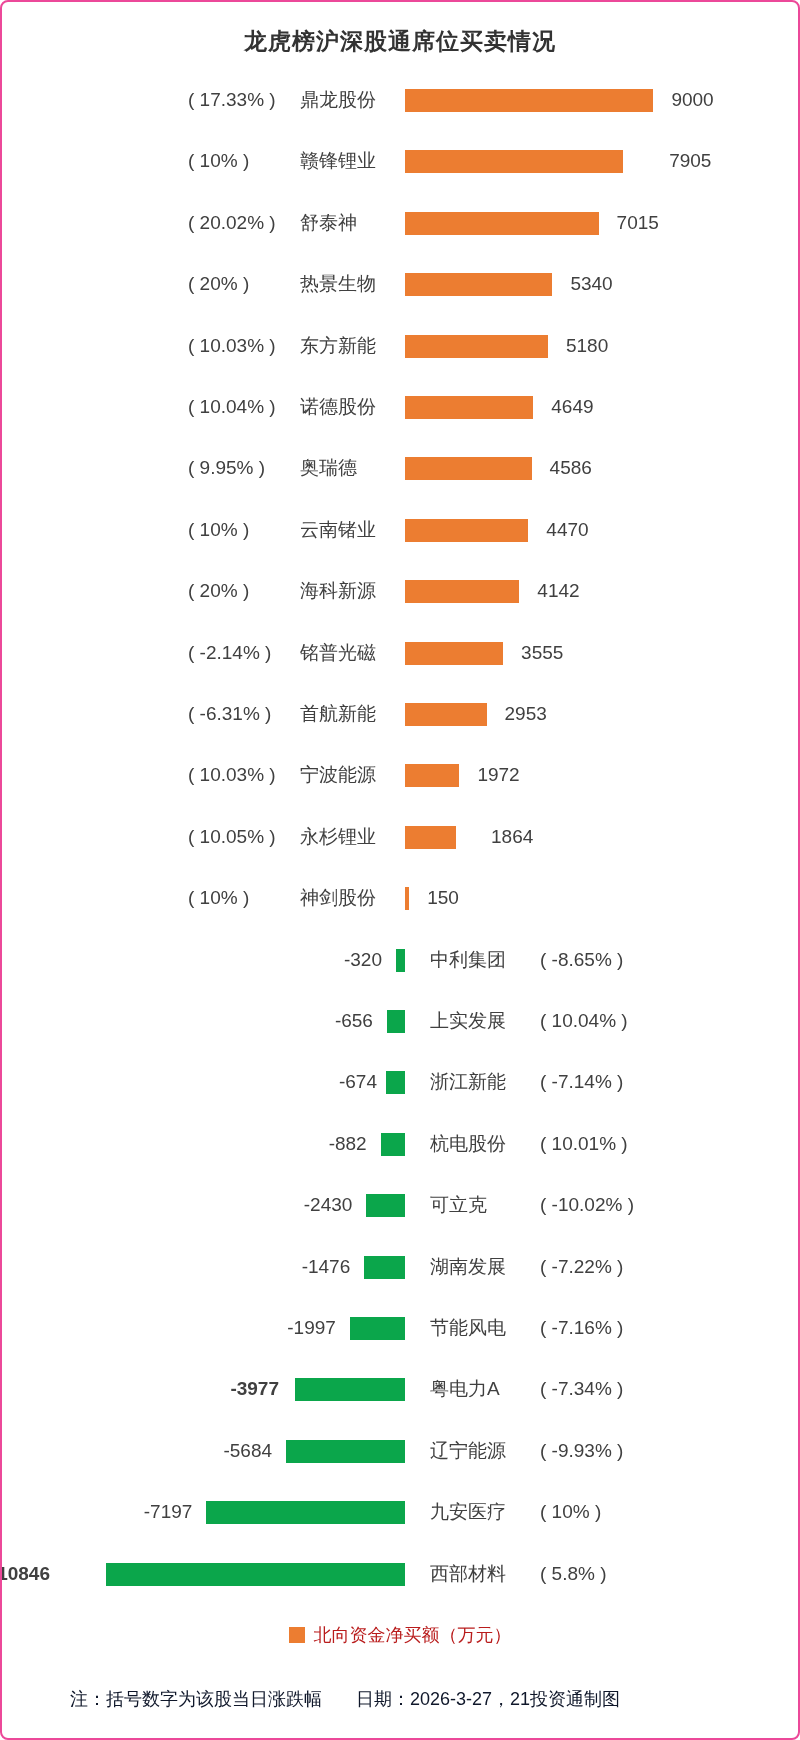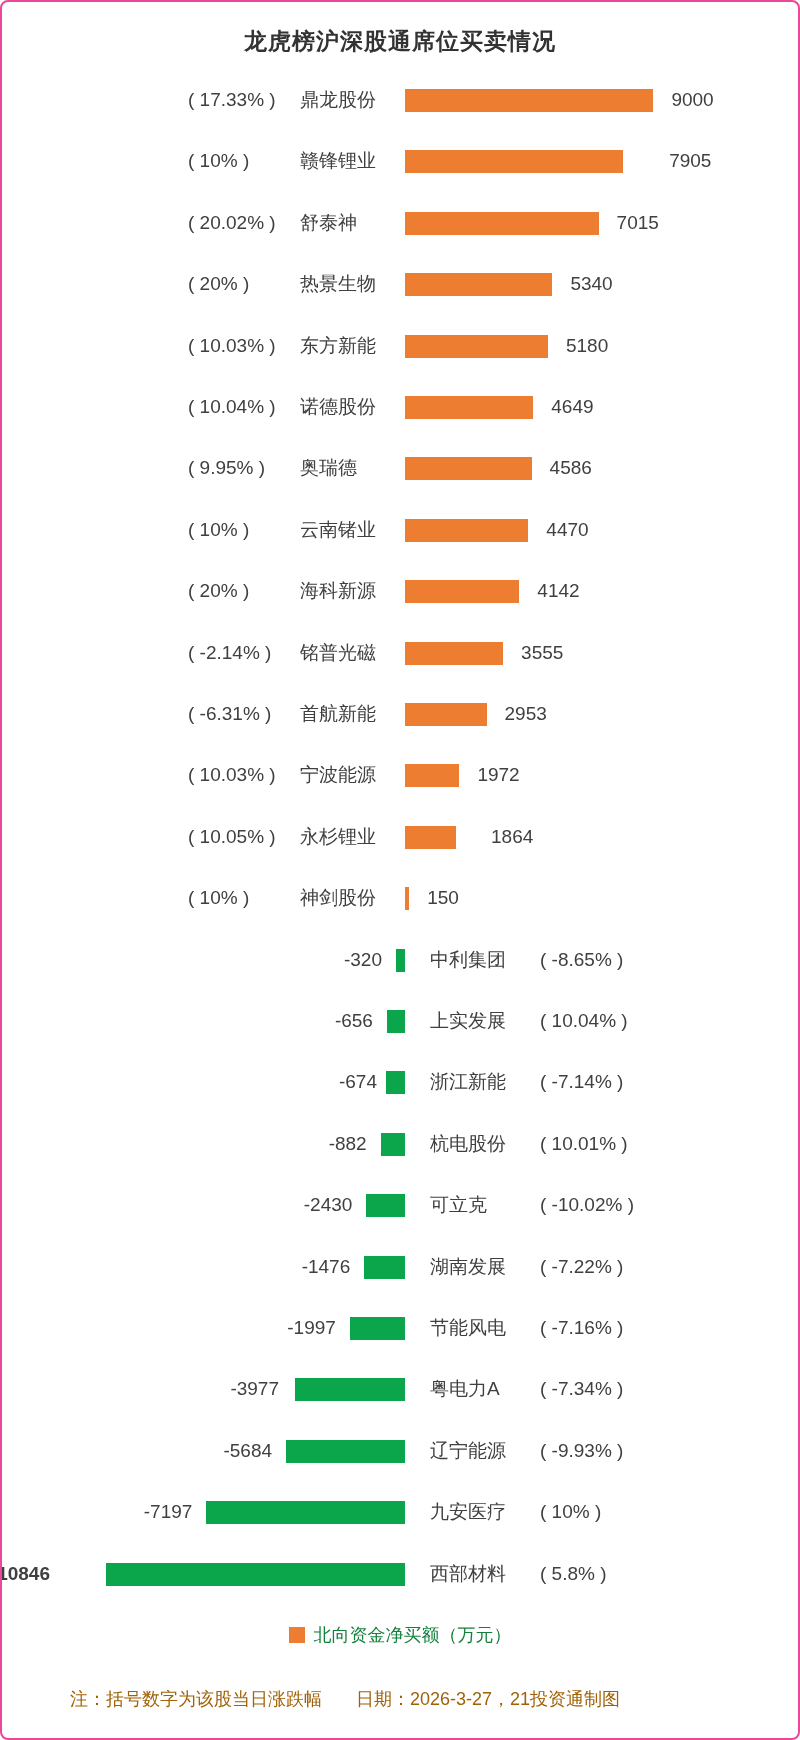--- a/index.html
+++ b/index.html
@@ -27,24 +27,24 @@
   .bar{position:absolute;top:3px;height:23px;}
   .pct-pos{left:186px;}
   .name-pos{left:298px;}
   .name-neg{left:428px;}
   .pct-neg{left:538px;}
   #legend{
     position:absolute;top:1620px;left:0;width:100%;height:26px;
     display:flex;align-items:center;justify-content:center;gap:9px;
   }
   #legend .swatch{width:16px;height:16px;flex:0 0 auto;}
-  #legend .legend-text{font-size:18px;color:#15803d;}
+  #legend .legend-text{font-size:18px;color:#b91c1c;}
   #footnote{
     position:absolute;top:1684px;left:0;width:100%;height:26px;line-height:26px;
-    font-size:18px;color:#a16207;
+    font-size:18px;color:#0f172a;
   }
   #footnote .note{position:absolute;left:68px;}
   #footnote .date{position:absolute;left:354px;}
 </style>
 </head>
 <body>
 
 <div id="frame">
   <div id="chart-title">龙虎榜沪深股通席位买卖情况</div>
 
@@ -169,21 +169,21 @@
         <span class="lbl name-neg">湖南发展</span>
         <span class="lbl pct-neg">( -7.22% )</span>
       </div>
       <div class="bar-row" style="top: 1312px;">
         <span class="lbl " style="right: 462.117px;">-1997</span>
         <div class="bar" style="width: 55.1172px; background: rgb(11, 166, 75); left: 347.883px;"></div>
         <span class="lbl name-neg">节能风电</span>
         <span class="lbl pct-neg">( -7.16% )</span>
       </div>
       <div class="bar-row" style="top: 1373.4px;">
-        <span class="lbl " style="right: 519px;">-3977</span>
+        <span class="lbl " style="right: 519px; font-weight: bold;">-3977</span>
         <div class="bar" style="width: 109.765px; background: rgb(11, 166, 75); left: 293.235px;"></div>
         <span class="lbl name-neg">粤电力A</span>
         <span class="lbl pct-neg">( -7.34% )</span>
       </div>
       <div class="bar-row" style="top: 1434.8px;">
         <span class="lbl " style="right: 525.984px;">-5684</span>
         <div class="bar" style="width: 118.984px; background: rgb(11, 166, 75); left: 284.016px;"></div>
         <span class="lbl name-neg">辽宁能源</span>
         <span class="lbl pct-neg">( -9.93% )</span>
       </div>

